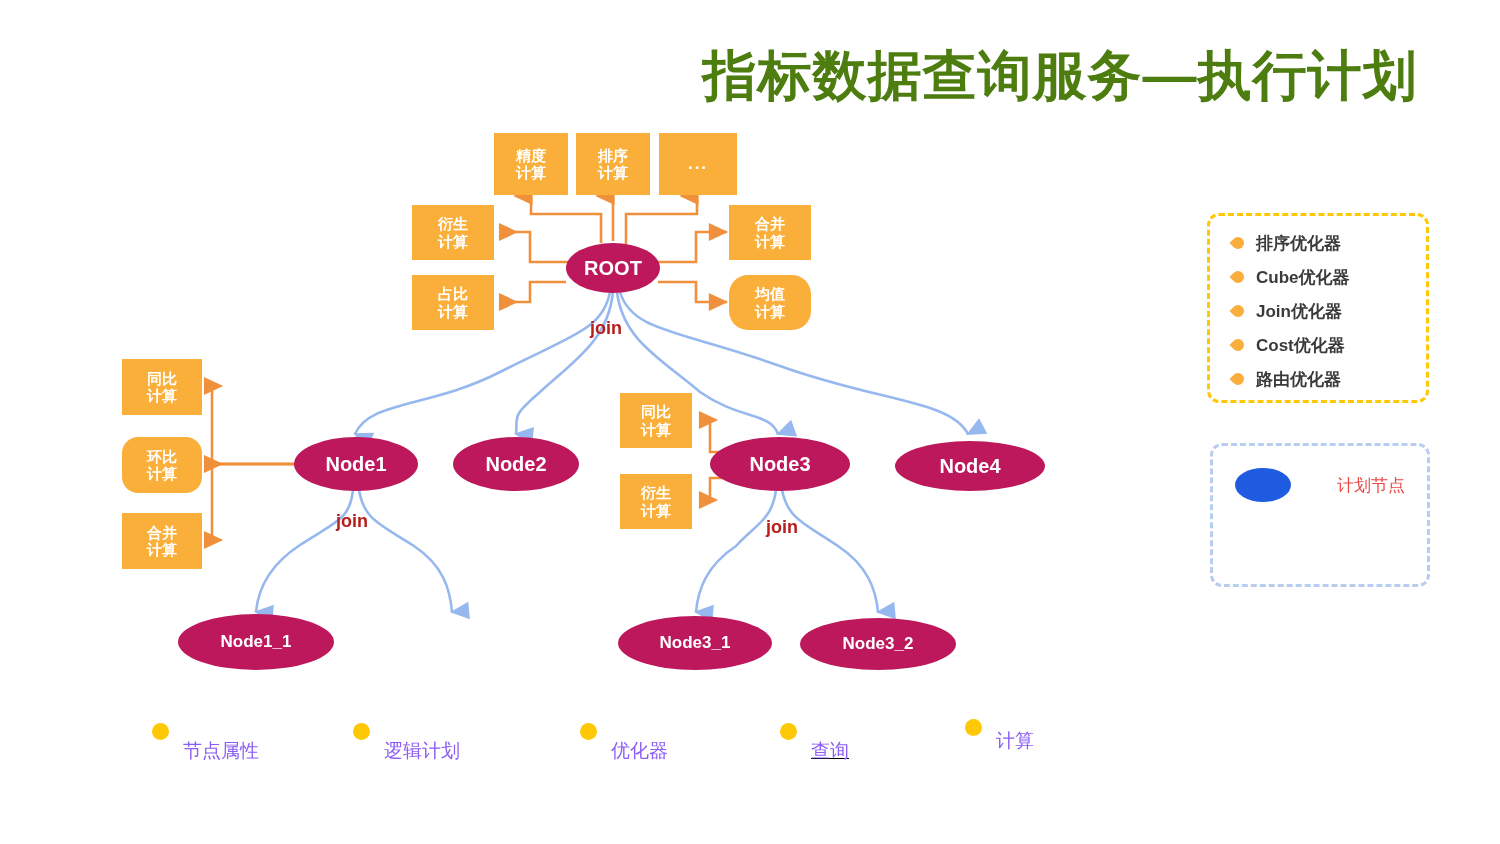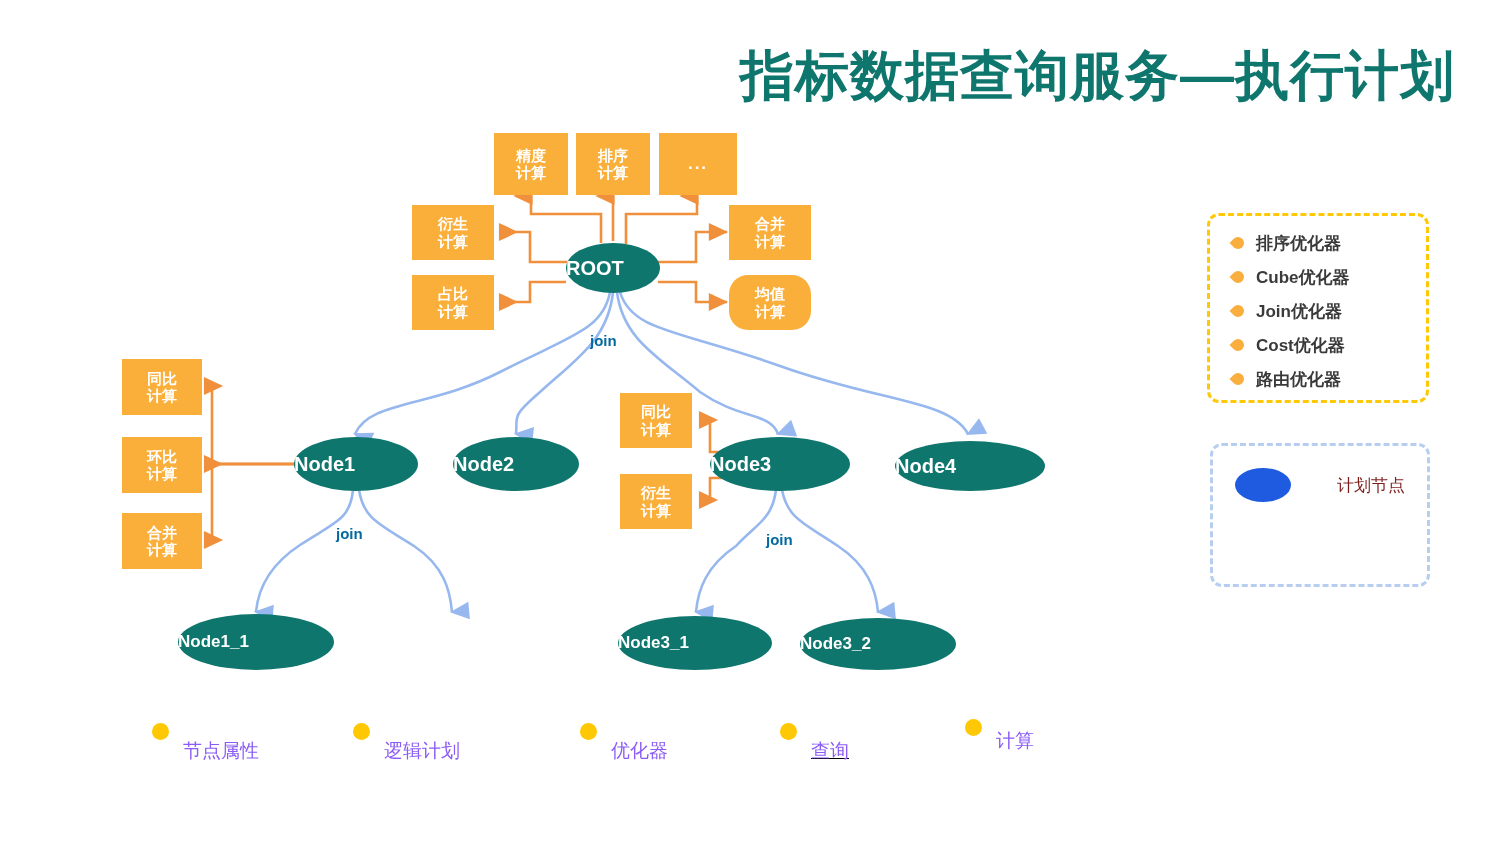--- a/index.html
+++ b/index.html
@@ -10,41 +10,41 @@
     overflow:hidden;
     position:relative;
   }
   #stage{position:absolute;left:0;top:0;width:1500px;height:844px;}
 
   
   .title{
     position:absolute;
     left:665px;top:40px;
     width:790px;
-    text-align:right;
+    text-align:center;
     font-size:54px;
     font-weight:bold;
-    color:#0f766e;
+    color:#4d7c0f;
     letter-spacing:1px;
     white-space:nowrap;
   }
 
   
   #links{position:absolute;left:0;top:0;width:1500px;height:844px;pointer-events:none;}
 
   
   .node{
     position:absolute;
-    background:#0f766e;
+    background:#be185d;
     border-radius:50%;
     color:#ffffff;
     font-weight:bold;
     display:flex;
     align-items:center;
-    justify-content:flex-start;
+    justify-content:center;
     box-sizing:border-box;
     z-index:5;
   }
   .node.root{font-size:20px;}
   .node.lvl1{font-size:20px;}
   .node.lvl2{font-size:17px;}
 
   
   .attr{
     position:absolute;
@@ -60,26 +60,25 @@
     text-align:center;
     box-sizing:border-box;
     z-index:4;
   }
   .attr .l1,.attr .l2{display:block;}
   .attr.dots{font-size:17px;letter-spacing:2px;}
 
   
   .join{
     position:absolute;
-    font-size:15px;
+    font-size:18px;
     font-weight:bold;
-    color:#0369a1;
+    color:#b91c1c;
     z-index:6;
     white-space:nowrap;
-    margin-top:14px;
   }
 
   
   .legend-opt{
     position:absolute;
     left:1207px;top:213px;
     width:222px;height:190px;
     border:3px dashed #ffc805;
     border-radius:12px;
     box-sizing:border-box;
@@ -113,21 +112,21 @@
     border-radius:12px;
     box-sizing:border-box;
     z-index:3;
   }
   .shape-row{position:absolute;display:flex;align-items:center;}
   .shape-row.r1{left:22px;top:22px;}
   .shape-row.r2{left:22px;top:80px;}
   .swatch-ellipse{width:56px;height:34px;background:#1f5be0;border-radius:50%;}
   .swatch-rect{width:50px;height:40px;background:#fbaf3b;}
   .shape-label{
-    font-size:17px;color:#7f1d1d;margin-left:46px;white-space:nowrap;
+    font-size:17px;color:#ef4444;margin-left:46px;white-space:nowrap;
   }
   .shape-row.r2 .shape-label{margin-left:52px;}
 
   
   .bottom-item{position:absolute;display:flex;align-items:center;gap:14px;}
   .dot-bullet{
     width:17px;height:17px;border-radius:50%;background:#ffc805;flex:0 0 auto;
   }
   .bottom-label{font-size:19px;color:#8b5cf6;white-space:nowrap;margin-top:40px;}
 </style>
@@ -230,21 +229,21 @@
 
   <div class="attr" style="left:729px;top:275px;width:82px;height:55px;border-radius:19px;">
     <span class="l1">均值</span>
     <span class="l2">计算</span>
   </div>
 
   <div class="attr" style="left:122px;top:359px;width:80px;height:56px;">
     <span class="l1">同比</span>
     <span class="l2">计算</span>
   </div>
-  <div class="attr" style="left:122px;top:437px;width:80px;height:56px;">
+  <div class="attr" style="left:122px;top:437px;width:80px;height:56px;border-radius:16px;">
     <span class="l1">环比</span>
     <span class="l2">计算</span>
   </div>
   <div class="attr" style="left:122px;top:513px;width:80px;height:56px;">
     <span class="l1">合并</span>
     <span class="l2">计算</span>
   </div>
 
   <div class="attr" style="left:620px;top:393px;width:72px;height:55px;">
     <span class="l1">同比</span>

